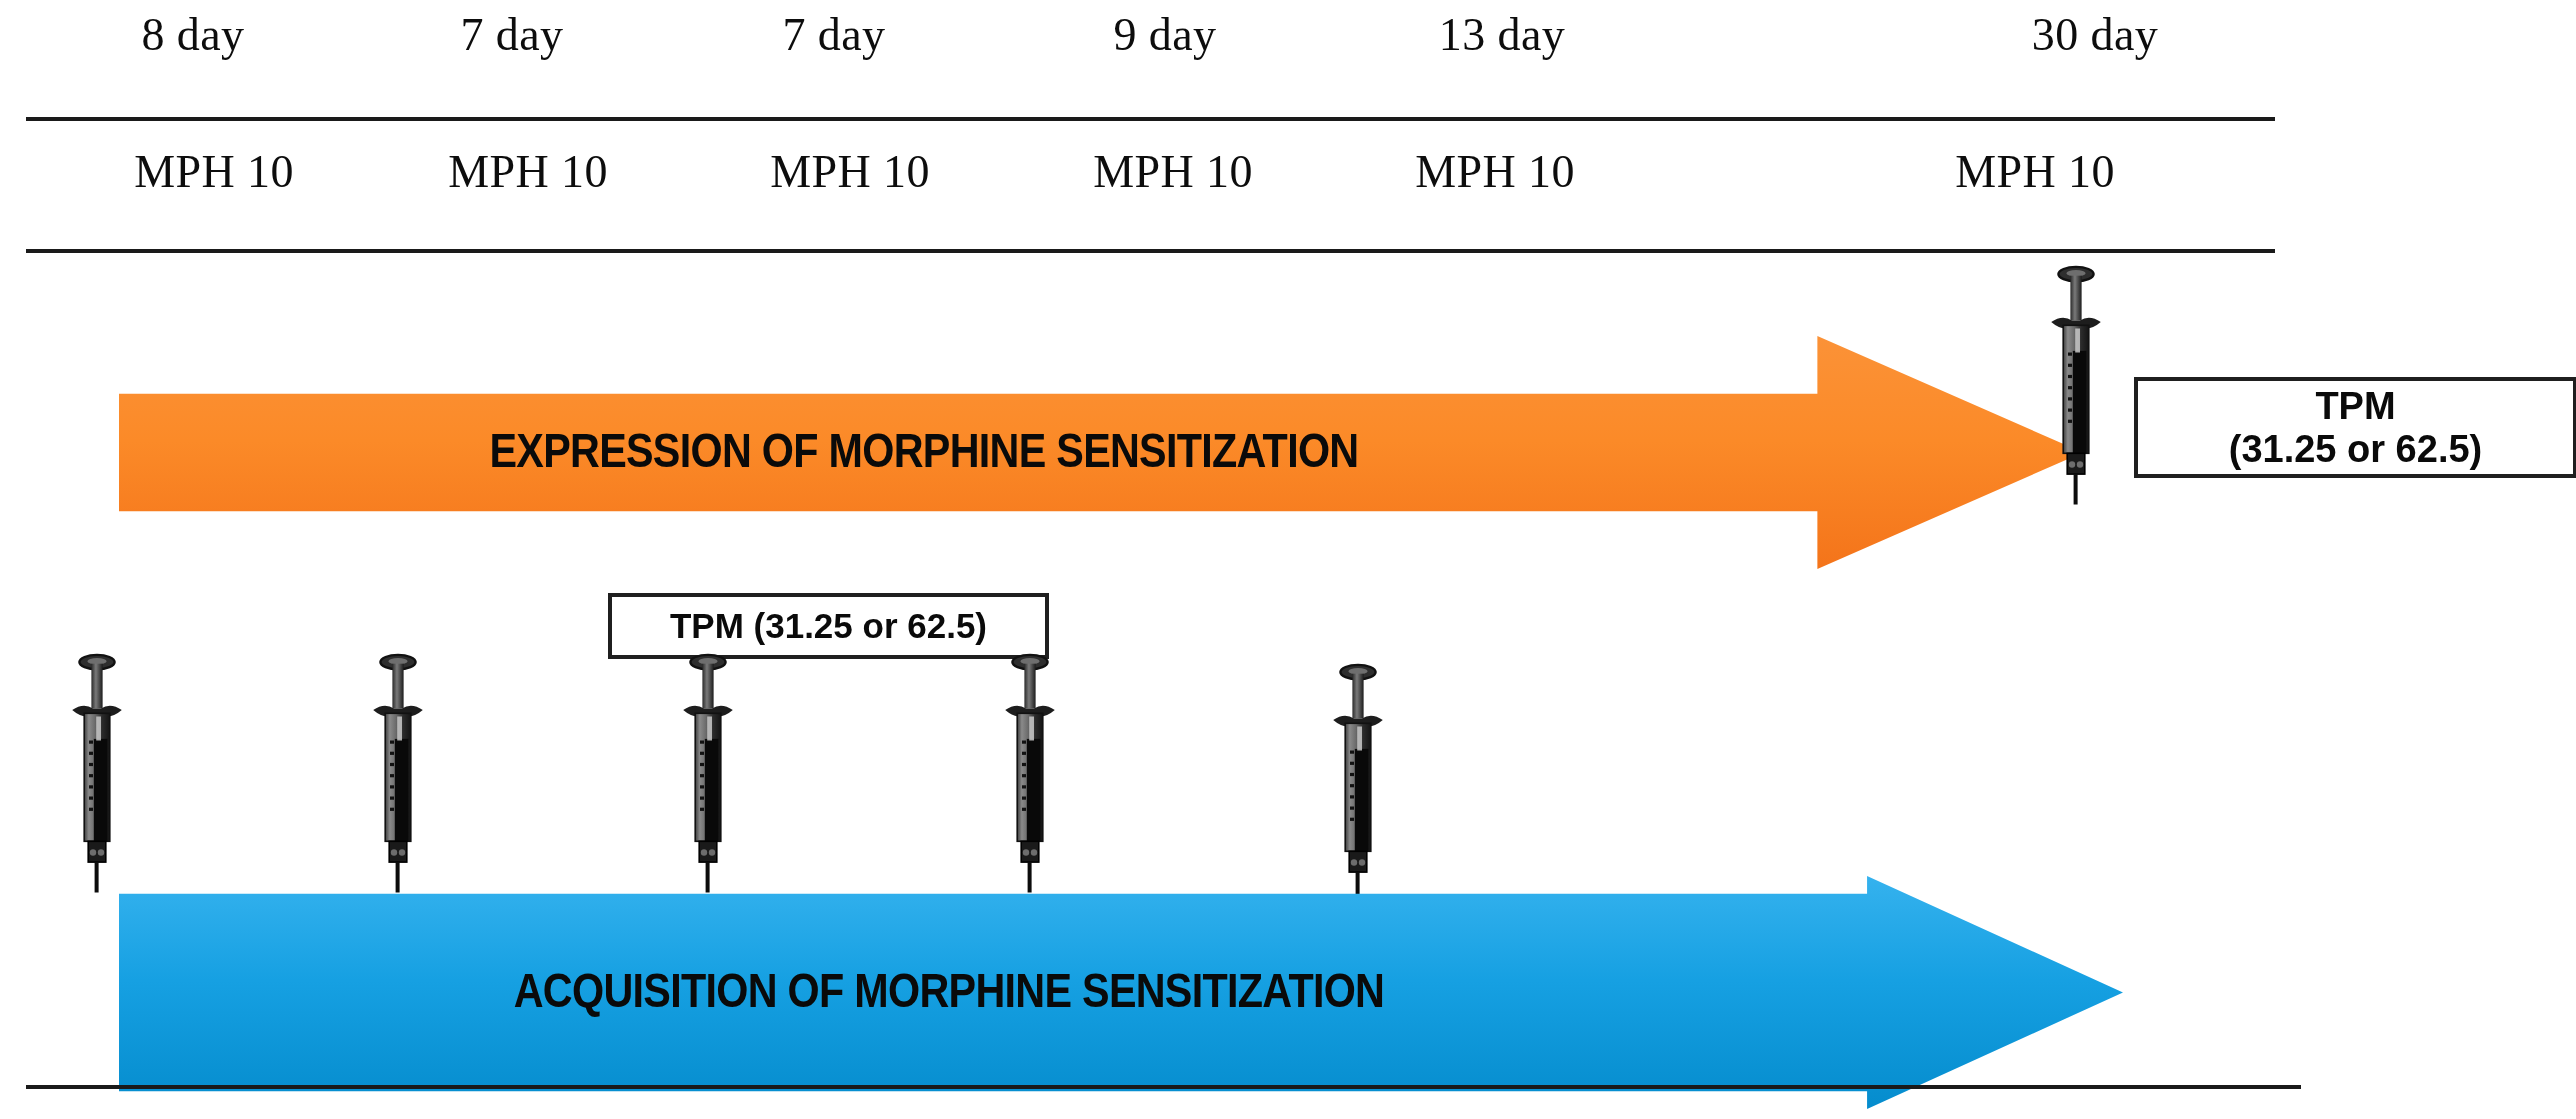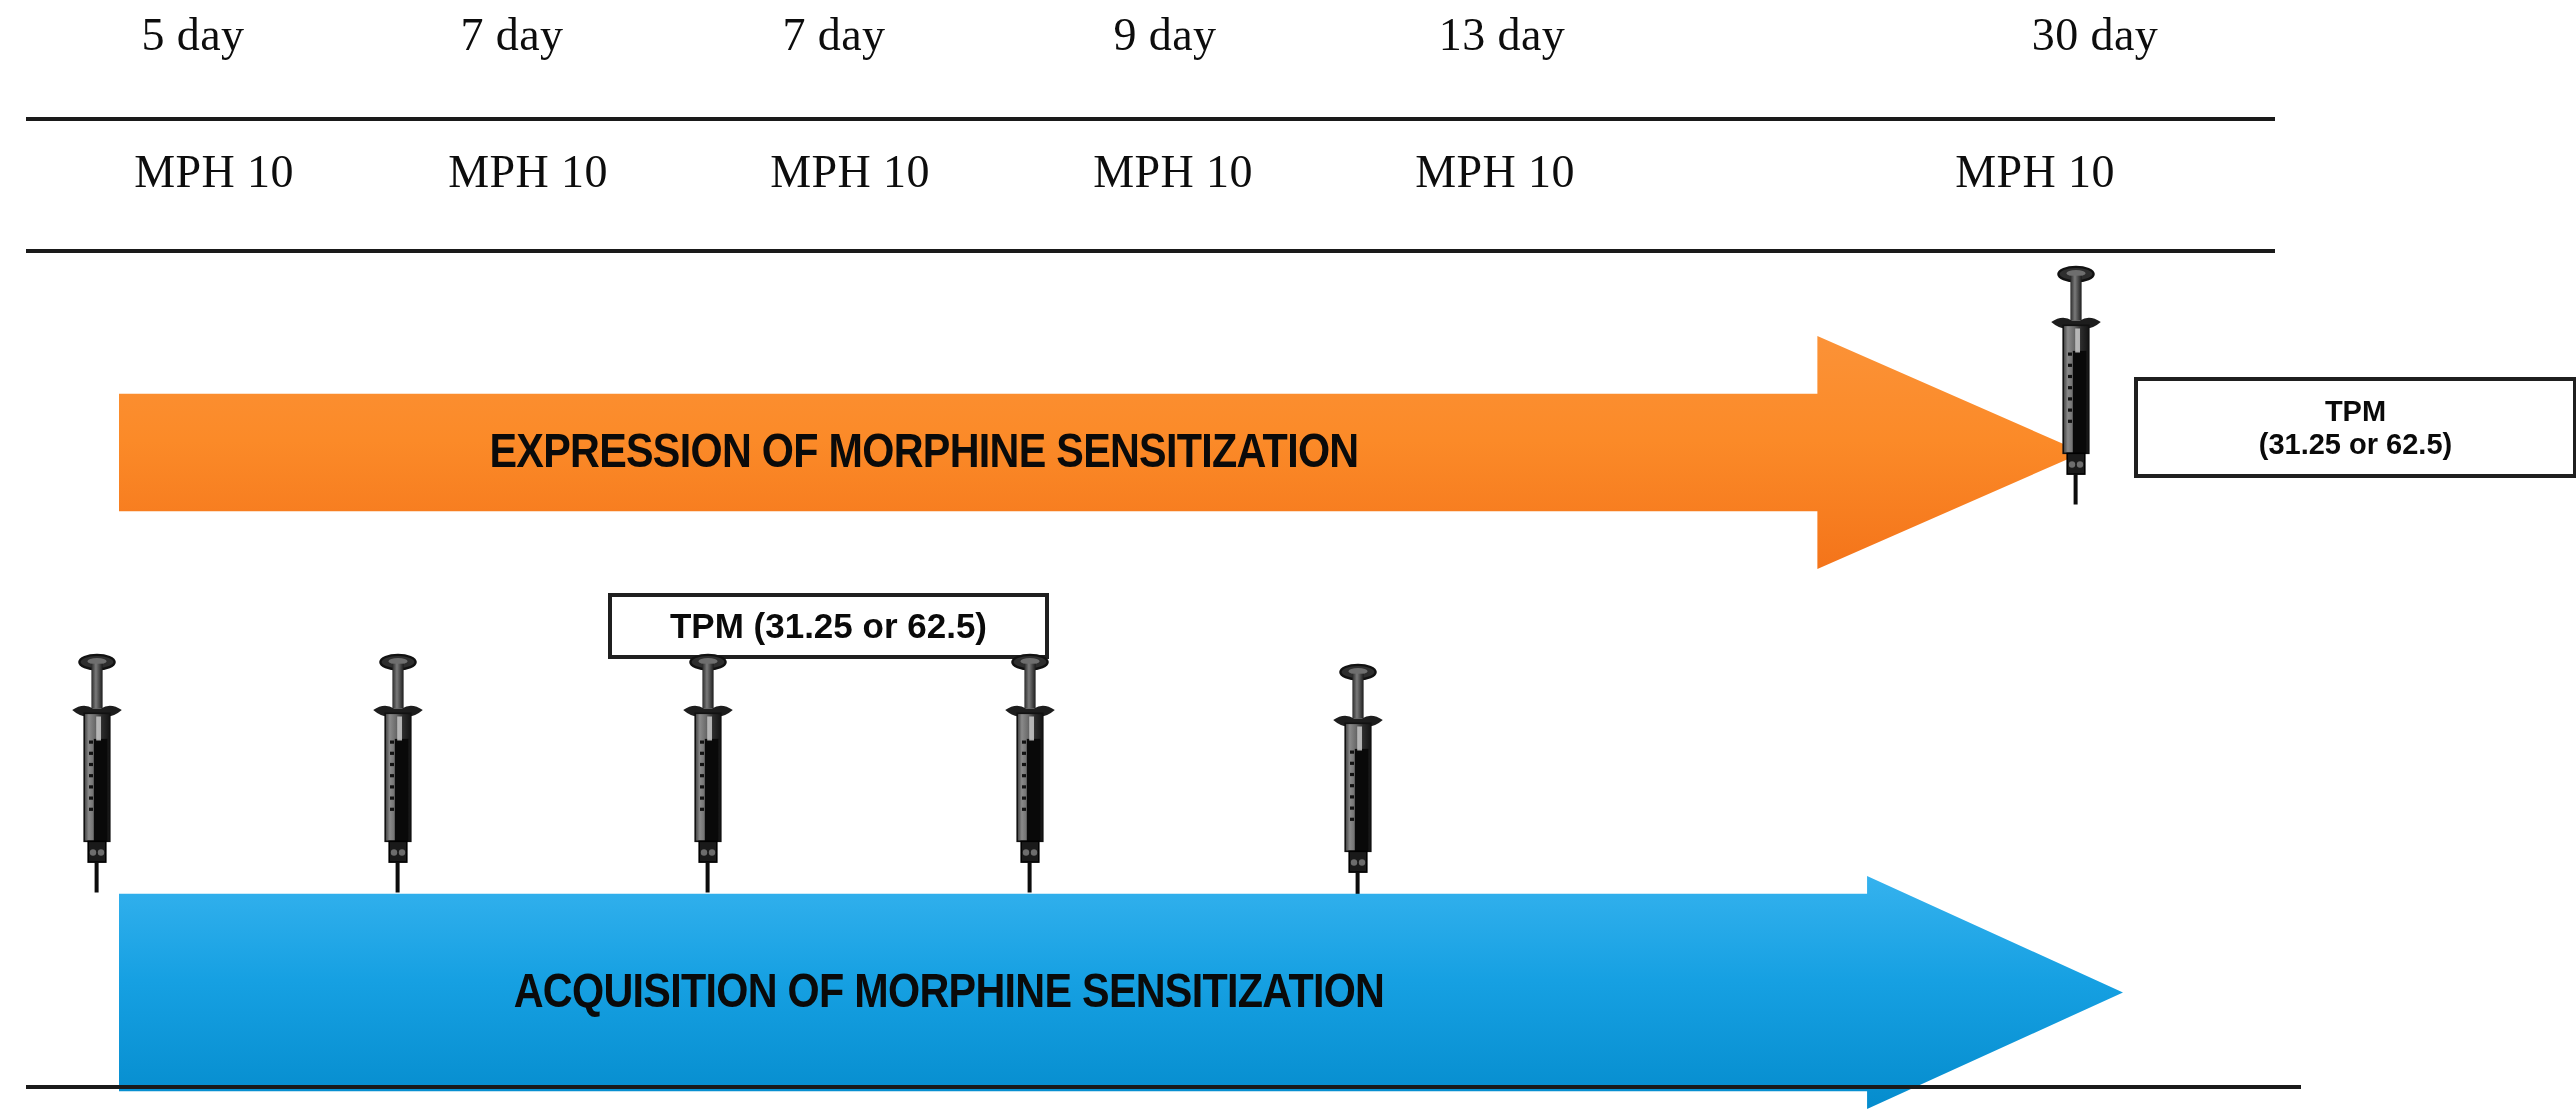--- a/index.html
+++ b/index.html
@@ -91,21 +91,21 @@
   .syringe {
     position: absolute;
     transform: translateX(-50%);
   }
 </style>
 </head>
 <body>
 
 <div id="canvas">
 
-  <div class="day-label" style="left:193px; top:8px;">5 day</div>
+  <div class="day-label" style="left:193px; top:8px;">8 day</div>
   <div class="day-label" style="left:512px; top:8px;">7 day</div>
   <div class="day-label" style="left:834px; top:8px;">7 day</div>
   <div class="day-label" style="left:1165px; top:8px;">9 day</div>
   <div class="day-label" style="left:1489px; top:8px;margin-left:13px;">13 day</div>
   <div class="day-label" style="left:2095px; top:8px;">30 day</div>
 
   <div class="rule" style="left:26px; top:117px; width:2249px;"></div>
 
   <div class="mph-label" style="left:193px; top:145px;">MPH 10</div>
   <div class="mph-label" style="left:507px; top:145px;">MPH 10</div>
@@ -171,21 +171,21 @@
       </g>
 
       <rect x="24" y="236" width="22" height="26" fill="#1a1a1a" stroke="#000" stroke-width="2"></rect>
       <circle cx="30" cy="250" r="4" fill="#6d6d6d"></circle>
       <circle cx="40" cy="250" r="4" fill="#6d6d6d"></circle>
 
       <rect x="32" y="262" width="5" height="38" fill="#0c0c0c"></rect>
     </svg>
   </div>
 
-  <div class="callout" style="left:2134px; top:377px; width:443px; height:101px; font-size:29px;">
+  <div class="callout" style="left:2134px; top:377px; width:443px; height:101px; font-size:38px;">
     <span>TPM</span>
     <span>(31.25 or 62.5)</span>
   </div>
 
   <div class="callout" style="left:608px; top:573px; width:441px; height:66px; font-size:35px;margin-top:20px;">
     <span>TPM (31.25 or 62.5)</span>
   </div>
 
   <div class="syringe" style="left:97px; top:652px;">
     <svg width="56" height="241" viewBox="0 0 70 300" aria-hidden="true">

